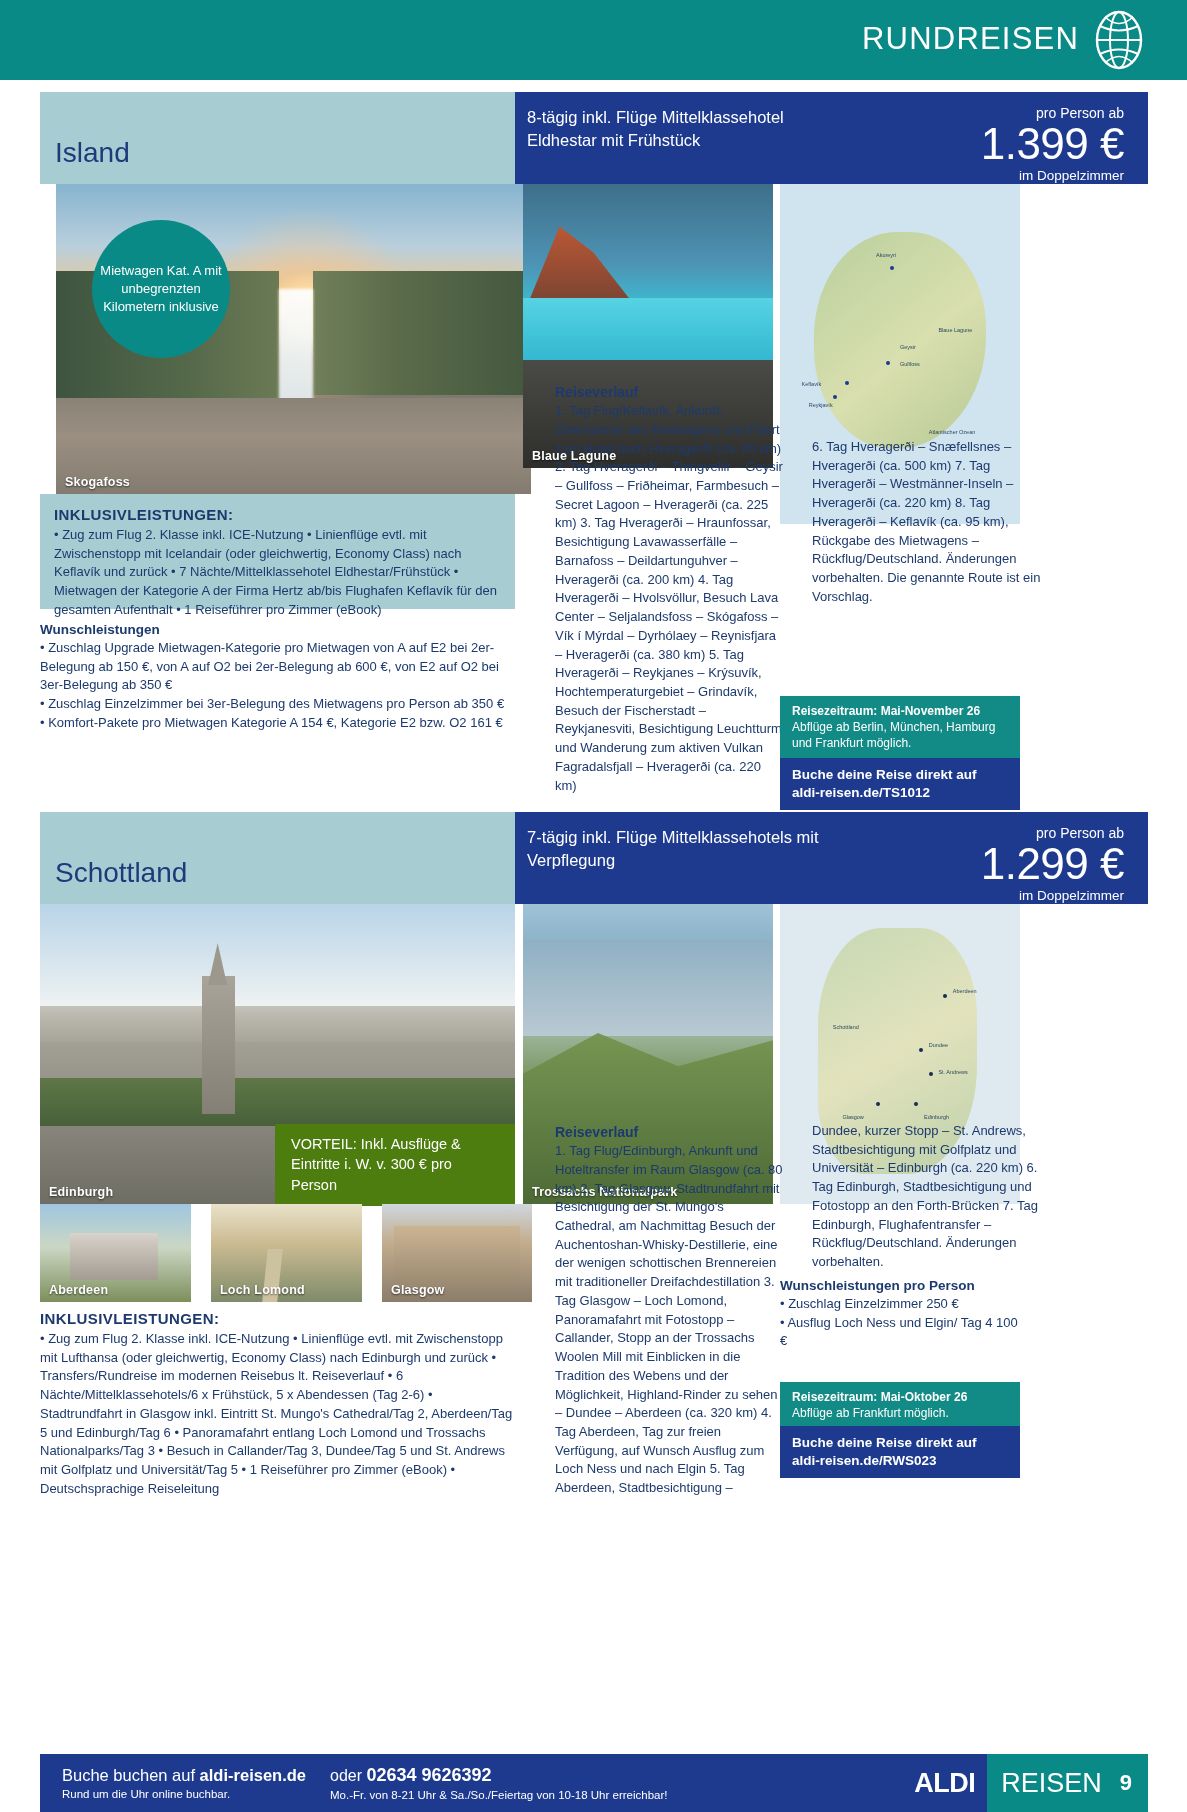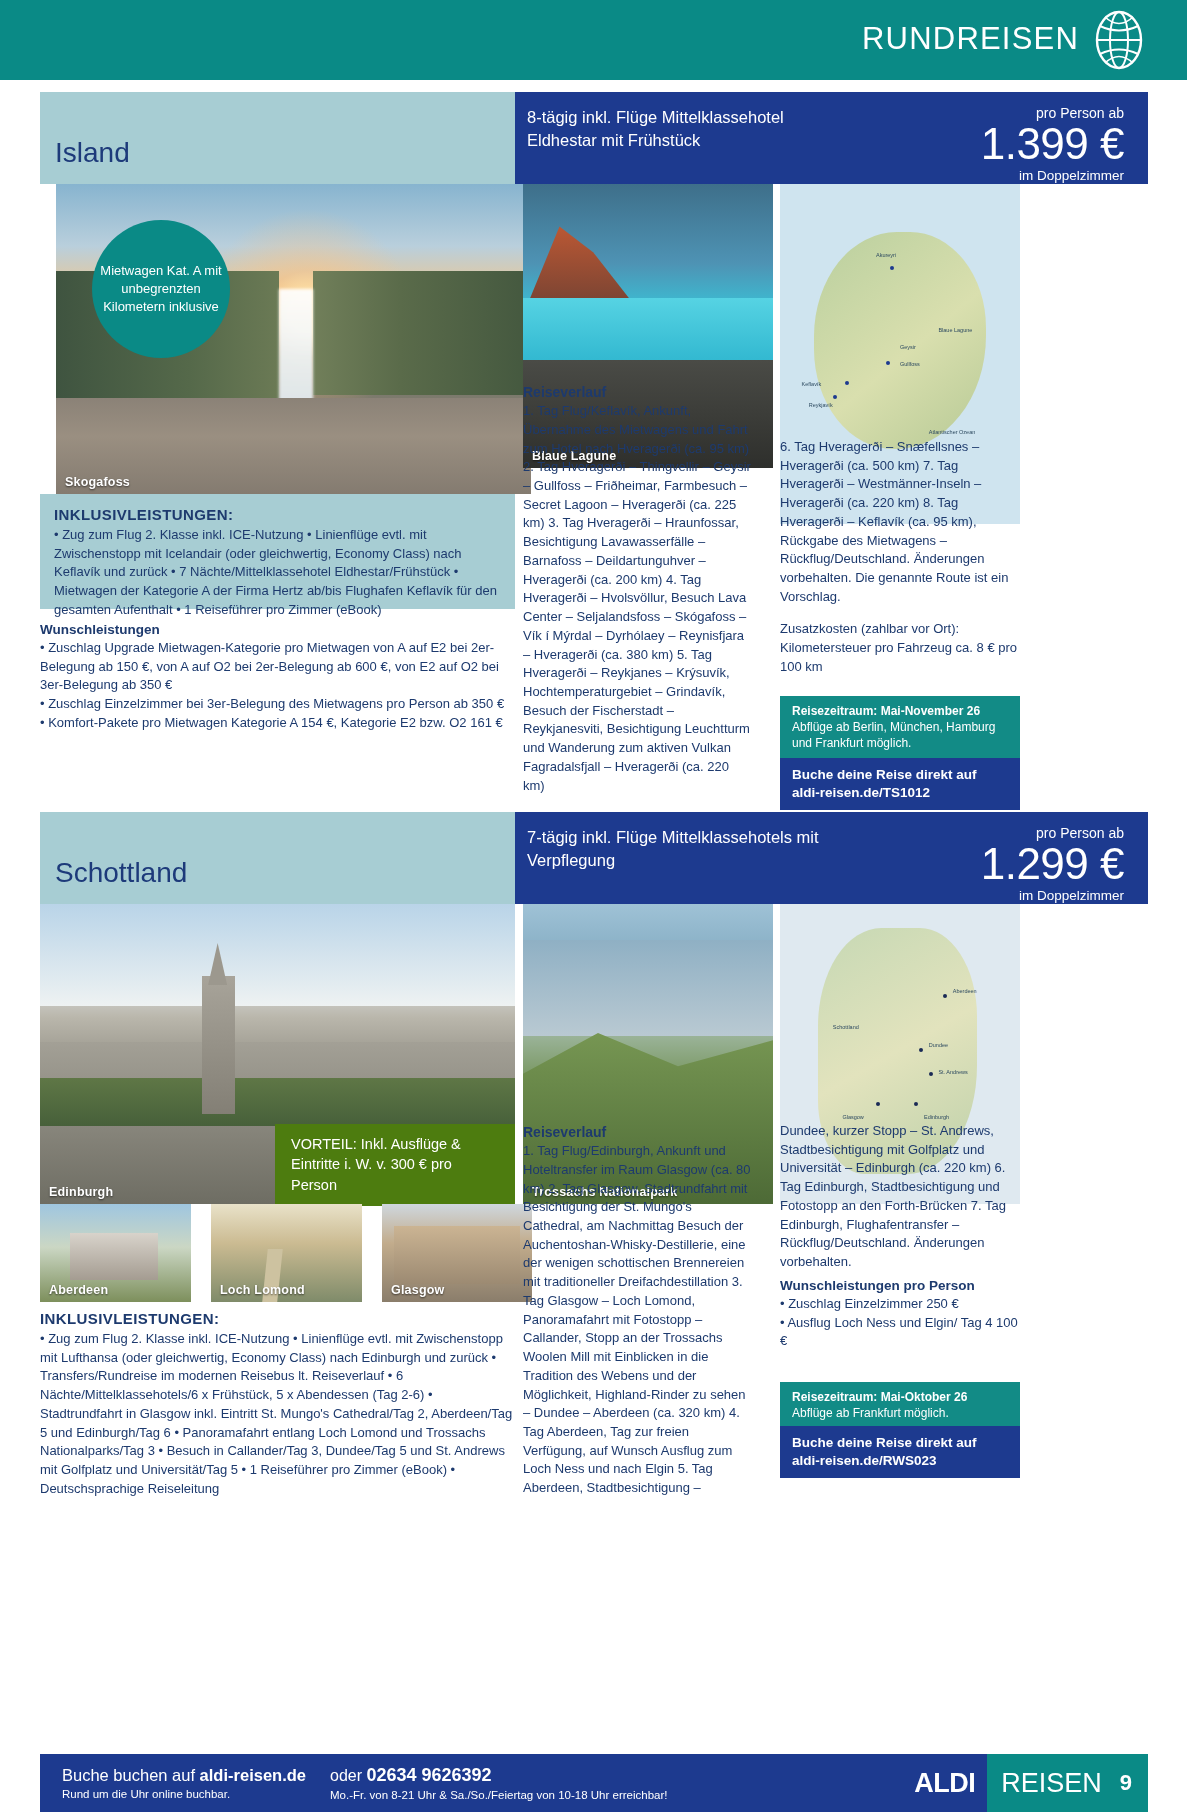--- a/index.html
+++ b/index.html
@@ -103,21 +103,21 @@
   
   .incl-box {
     position:absolute; background:#a7cdd3; color:#1d3a6e;
     padding:12px 14px 14px 14px;
   }
   .incl-title { font-weight:700; font-size:15px; letter-spacing:.4px; margin-bottom:3px; }
   .incl-body { font-size:13px; line-height:1.44; }
   .wunsch { position:absolute; color:#1d3a6e; }
   .wunsch-title { font-weight:700; font-size:13.5px; margin-bottom:2px; }
   .wunsch-body { font-size:13px; line-height:1.44; }
-  .col-text { position:absolute; color:#1d3a6e; font-size:13px; line-height:1.44; }
+  .col-text { position:absolute; color:#1d3a6e; font-size:13px; line-height:1.44;margin-left:32px; }
   .col-title { font-weight:700; font-size:14px; }
 
   
   .book-teal {
     position:absolute; background:#128b86; color:#fff;
     padding:7px 10px 8px 12px; font-size:12px; line-height:1.34;
   }
   .book-teal .hl { font-weight:700; }
   .book-blue {
     position:absolute; background:#1d3a8f; color:#fff;
@@ -266,21 +266,20 @@
     </div>
 
     <div class="col-text" style="left:483px;top:290px;width:228px;">
       <div class="col-title">Reiseverlauf</div>
       <div>1. Tag Flug/Keflavík, Ankunft, Übernahme des Mietwagens und Fahrt zum Hotel nach Hveragerði (ca. 95 km) 2. Tag Hveragerði – Thingvellir – Geysir – Gullfoss – Friðheimar, Farmbesuch – Secret Lagoon – Hveragerði (ca. 225 km) 3. Tag Hveragerði – Hraunfossar, Besichtigung Lavawasserfälle – Barnafoss – Deildartunguhver – Hveragerði (ca. 200 km) 4. Tag Hveragerði – Hvolsvöllur, Besuch Lava Center – Seljalandsfoss – Skógafoss – Vík í Mýrdal – Dyrhólaey – Reynisfjara – Hveragerði (ca. 380 km) 5. Tag Hveragerði – Reykjanes – Krýsuvík, Hochtemperaturgebiet – Grindavík, Besuch der Fischerstadt – Reykjanesviti, Besichtigung Leuchtturm und Wanderung zum aktiven Vulkan Fagradalsfjall – Hveragerði (ca. 220 km)</div>
     </div>
 
     <div class="col-text" style="left:740px;top:346px;width:240px;">
       <div>6. Tag Hveragerði – Snæfellsnes – Hveragerði (ca. 500 km) 7. Tag Hveragerði – Westmänner-Inseln – Hveragerði (ca. 220 km) 8. Tag Hveragerði – Keflavík (ca. 95 km), Rückgabe des Mietwagens – Rückflug/Deutschland. Änderungen vorbehalten. Die genannte Route ist ein Vorschlag.</div>
       <div style="height:14px"></div>
-      <div>Zusatzkosten (zahlbar vor Ort): Kilometersteuer pro Fahrzeug ca. 8 € pro 100 km</div>
     </div>
 
     <div class="book-teal" style="left:740px;top:604px;width:240px;">
       <div class="hl">Reisezeitraum: Mai-November 26</div>
       <div>Abflüge ab Berlin, München, Hamburg und Frankfurt möglich.</div>
     </div>
     <div class="book-blue" style="left:740px;top:666px;width:240px;">
       <div>Buche deine Reise direkt auf</div>
       <div>aldi-reisen.de/TS1012</div>
     </div>

